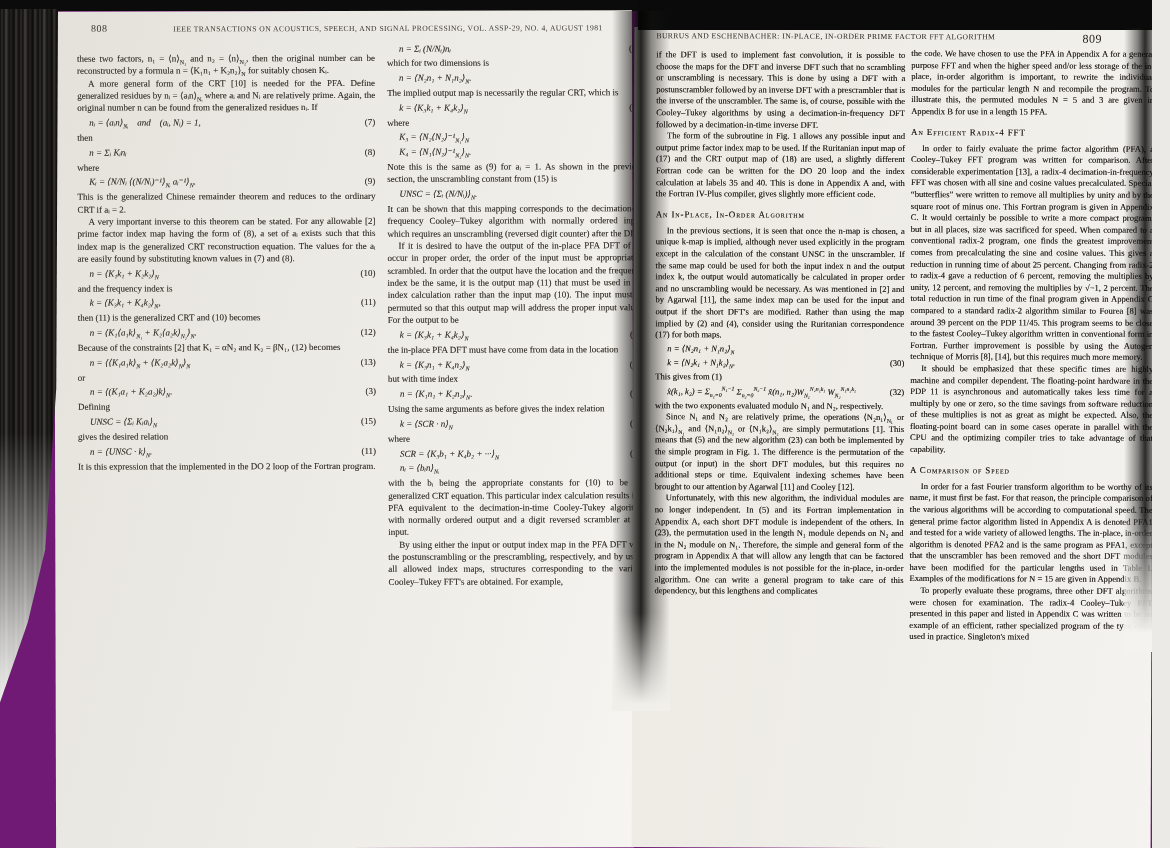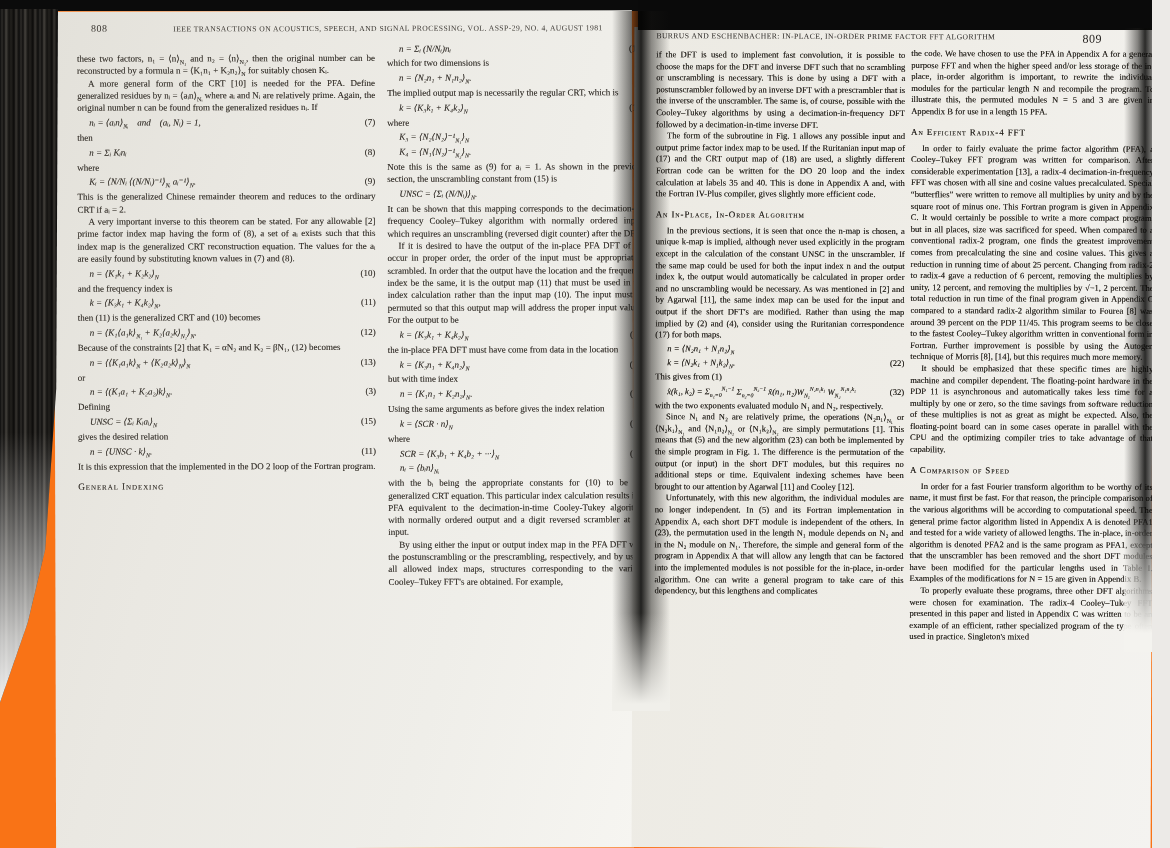--- a/index.html
+++ b/index.html
@@ -1,18 +1,18 @@
 <!DOCTYPE html>
 <html><head>
 <meta charset="utf-8">
 <style>
   html,body { margin:0; padding:0; background:#ffffff; }
   .scan {
     position:relative; width:1170px; height:848px; overflow:hidden;
-    background:#f97316;
+    background:#701a75;
     font-family:"Liberation Serif","DejaVu Serif",serif;
     text-decoration:underline;
   }
   
   .topbar { position:absolute; left:0; top:0; width:1170px; height:11px; background:#0b0b0b; }
   .topbar-right { position:absolute; left:638px; top:0; width:514px; height:30px; background:#0a0a0a; }
   .right-margin { position:absolute; left:1152px; top:0; width:18px; height:848px; background:#eceae7; }
   
   .page { position:absolute; }
   .page-left {
@@ -121,21 +121,20 @@
         <div class="eq">
           <span class="eq-body">UNSC = ⟨Σᵢ Kᵢaᵢ⟩<sub>N</sub></span>
           <span class="eq-num">(15)</span>
         </div>
         <p class="para ni">gives the desired relation</p>
         <div class="eq">
           <span class="eq-body">n = ⟨UNSC ∙ k⟩<sub>N</sub>.</span>
           <span class="eq-num">(11)</span>
         </div>
         <p class="para ni">It is this expression that the implemented in the DO 2 loop of the Fortran program.</p>
-        <div class="sec-heading">General Indexing</div>
       </div>
     <div class="col lcol2">
         <div class="eq">
           <span class="eq-body">n = Σᵢ (N/Nᵢ)nᵢ</span>
           <span class="eq-num">(17)</span>
         </div>
         <p class="para ni">which for two dimensions is</p>
         <div class="eq">
           <span class="eq-body">n = ⟨N₂n₁ + N₁n₂⟩<sub>N</sub>.</span>
         </div>
@@ -194,21 +193,21 @@
     <div class="col rcol1">
         <p class="para ni">if the DFT is used to implement fast convolution, it is possible to choose the maps for the DFT and inverse DFT such that no scrambling or unscrambling is necessary. This is done by using a DFT with a postunscrambler followed by an inverse DFT with a prescrambler that is the inverse of the unscrambler. The same is, of course, possible with the Cooley–Tukey algorithms by using a decimation-in-frequency DFT followed by a decimation-in-time inverse DFT.</p>
         <p class="para">The form of the subroutine in Fig. 1 allows any possible input and output prime factor index map to be used. If the Ruritanian input map of (17) and the CRT output map of (18) are used, a slightly different Fortran code can be written for the DO 20 loop and the index calculation at labels 35 and 40. This is done in Appendix A and, with the Fortran IV-Plus compiler, gives slightly more efficient code.</p>
         <div class="sec-heading">An In-Place, In-Order Algorithm</div>
         <p class="para">In the previous sections, it is seen that once the n-map is chosen, a unique k-map is implied, although never used explicitly in the program except in the calculation of the constant UNSC in the unscrambler. If the same map could be used for both the input index n and the output index k, the output would automatically be calculated in proper order and no unscrambling would be necessary. As was mentioned in [2] and by Agarwal [11], the same index map can be used for the input and output if the short DFT's are modified. Rather than using the map implied by (2) and (4), consider using the Ruritanian correspondence (17) for both maps.</p>
         <div class="eq">
           <span class="eq-body">n = ⟨N₂n₁ + N₁n₂⟩<sub>N</sub></span>
         </div>
         <div class="eq">
           <span class="eq-body">k = ⟨N₂k₁ + N₁k₂⟩<sub>N</sub>.</span>
-          <span class="eq-num">(22)</span>
+          <span class="eq-num">(30)</span>
         </div>
         <p class="para ni">This gives from (1)</p>
         <div class="eq">
           <span class="eq-body">x̂(k₁, k₂) = Σ<sub>n₁=0</sub><sup>N₁−1</sup> Σ<sub>n₂=0</sub><sup>N₂−1</sup> x̂(n₁, n₂)W<sub>N₁</sub><sup>N₂n₁k₁</sup> W<sub>N₂</sub><sup>N₁n₂k₂</sup></span>
           <span class="eq-num">(32)</span>
         </div>
         <p class="para ni">with the two exponents evaluated modulo N₁ and N₂, respectively.</p>
         <p class="para">Since N₁ and N₂ are relatively prime, the operations ⟨N₂n₁⟩<sub>N₁</sub> or ⟨N₂k₁⟩<sub>N₁</sub> and ⟨N₁n₂⟩<sub>N₂</sub> or ⟨N₁k₂⟩<sub>N₂</sub> are simply permutations [1]. This means that (5) and the new algorithm (23) can both be implemented by the simple program in Fig. 1. The difference is the permutation of the output (or input) in the short DFT modules, but this requires no additional steps or time. Equivalent indexing schemes have been brought to our attention by Agarwal [11] and Cooley [12].</p>
         <p class="para">Unfortunately, with this new algorithm, the individual modules are no longer independent. In (5) and its Fortran implementation in Appendix A, each short DFT module is independent of the others. In (23), the permutation used in the length N₁ module depends on N₂ and in the N₂ module on N₁. Therefore, the simple and general form of the program in Appendix A that will allow any length that can be factored into the implemented modules is not possible for the in-place, in-order algorithm. One can write a general program to take care of this dependency, but this lengthens and complicates</p>
       </div>

